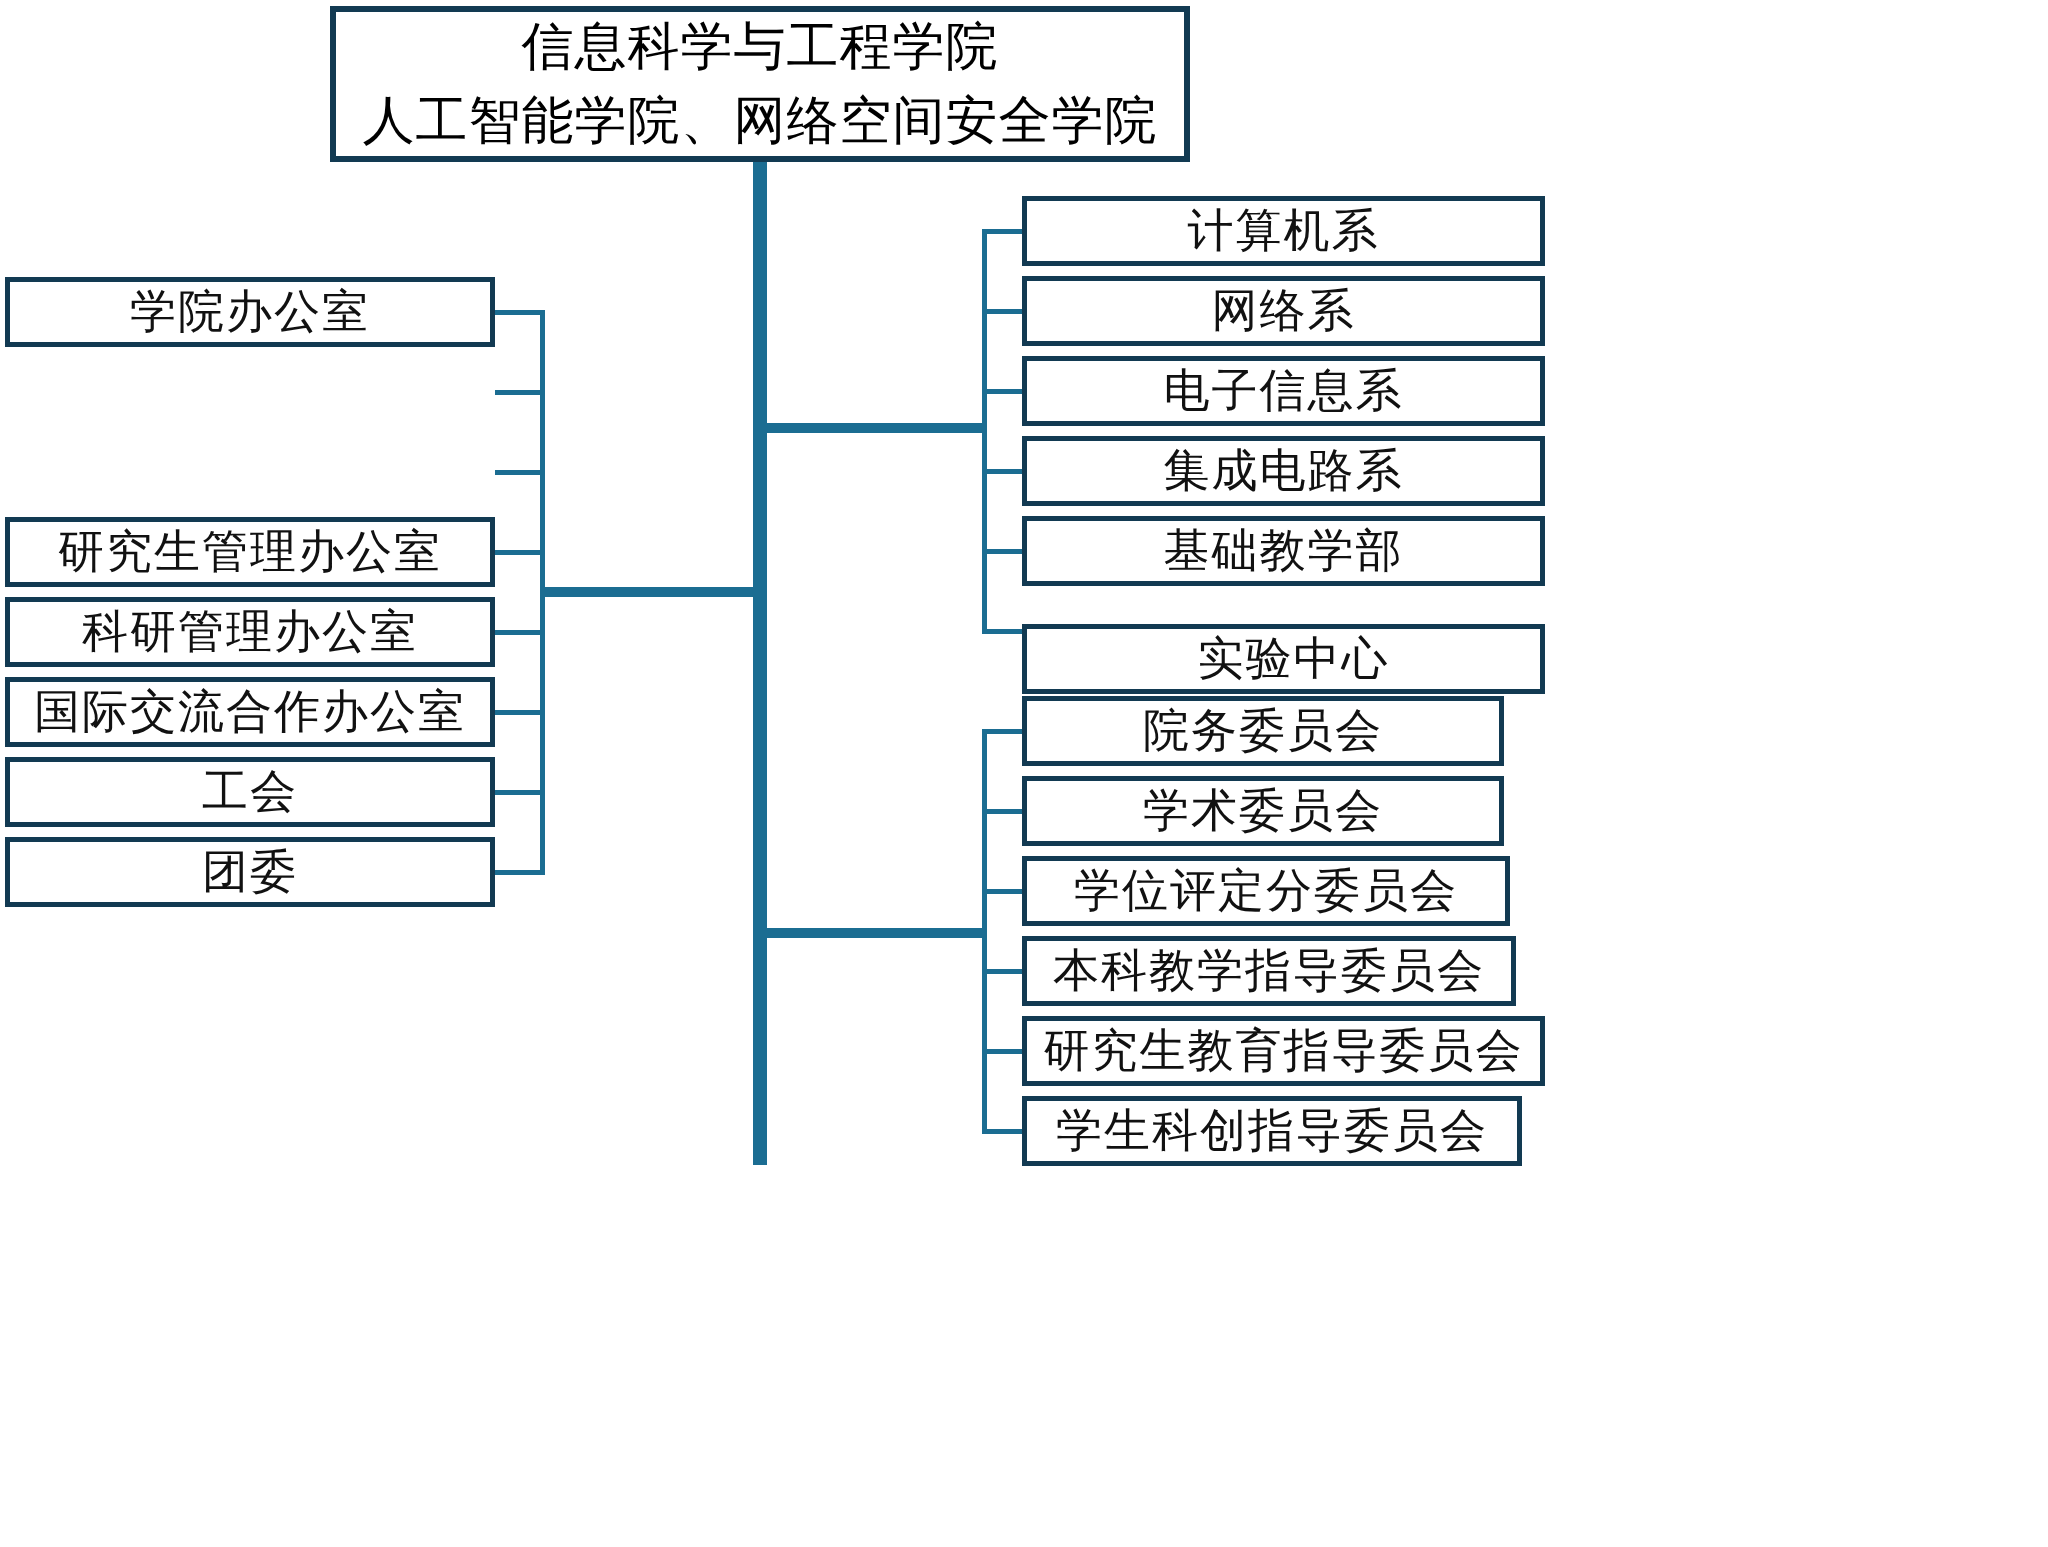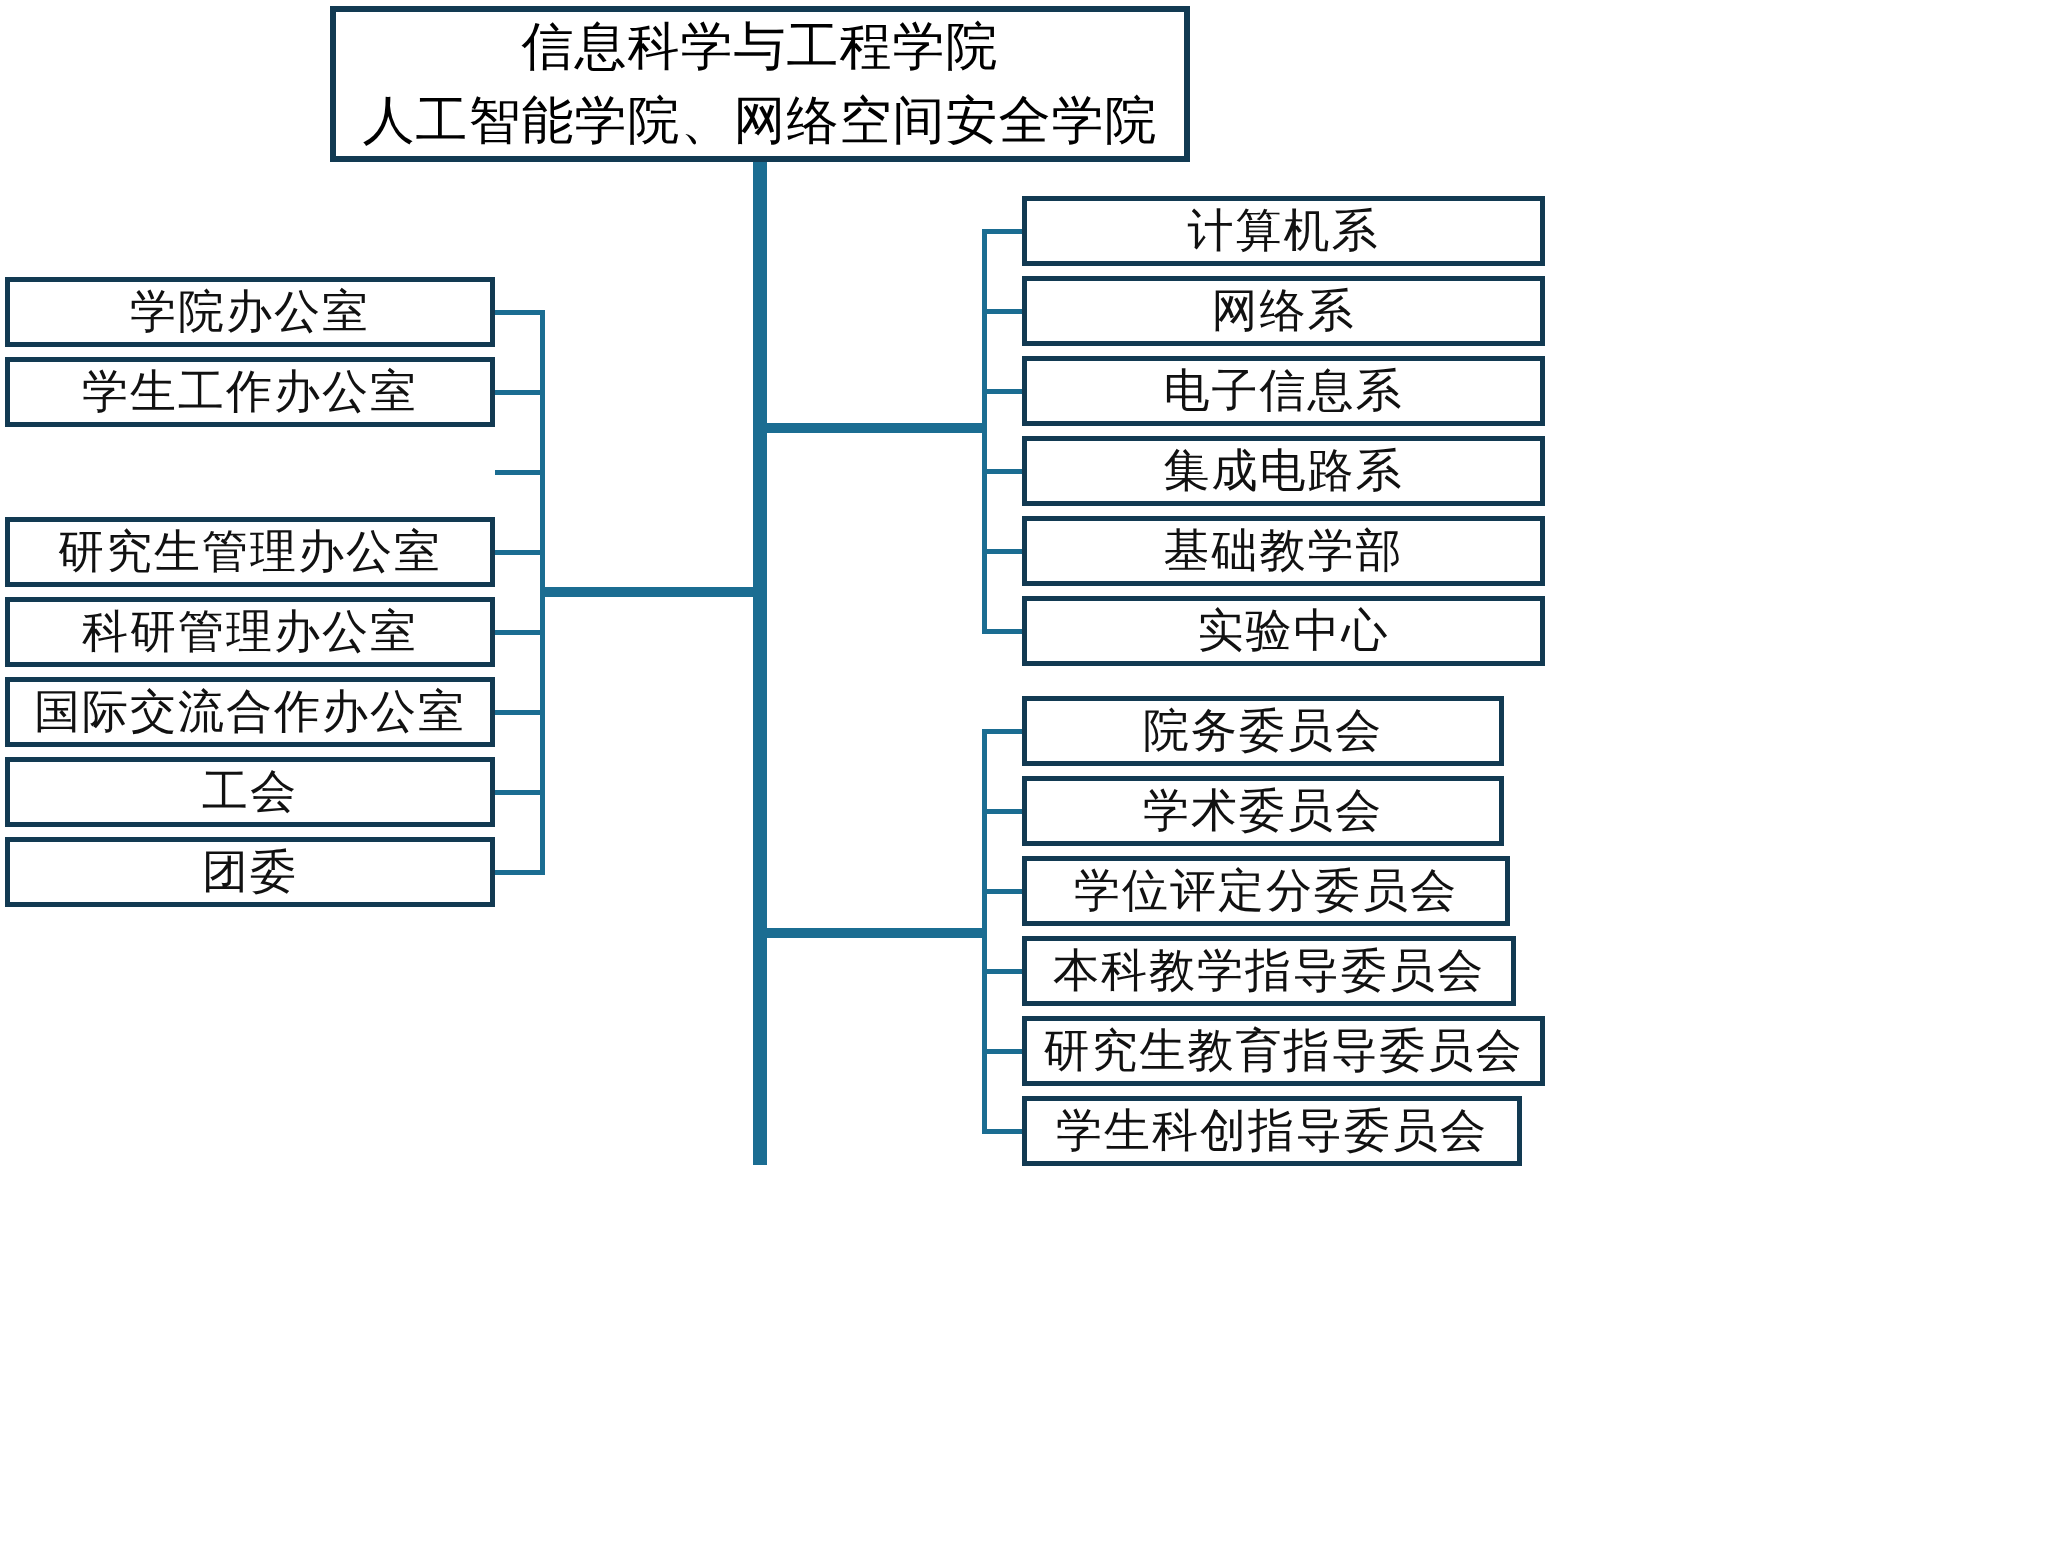--- a/index.html
+++ b/index.html
@@ -81,21 +81,20 @@
   <div class="line" style="left:495px; top:310px; width:48px; height:5px;"></div>
   <div class="line" style="left:495px; top:390px; width:48px; height:5px;"></div>
   <div class="line" style="left:495px; top:470px; width:48px; height:5px;"></div>
   <div class="line" style="left:495px; top:550px; width:48px; height:5px;"></div>
   <div class="line" style="left:495px; top:630px; width:48px; height:5px;"></div>
   <div class="line" style="left:495px; top:710px; width:48px; height:5px;"></div>
   <div class="line" style="left:495px; top:790px; width:48px; height:5px;"></div>
   <div class="line" style="left:495px; top:870px; width:48px; height:5px;"></div>
 
   <div class="node left-node" style="top:277px;">学院办公室</div>
-  <div class="node left-node" style="top:357px;">学生工作办公室</div>
   <div class="node left-node" style="top:517px;">研究生管理办公室</div>
   <div class="node left-node" style="top:597px;text-align:right;">科研管理办公室</div>
   <div class="node left-node" style="top:677px;">国际交流合作办公室</div>
   <div class="node left-node" style="top:757px;">工会</div>
   <div class="node left-node" style="top:837px;">团委</div>
 
   <div class="line" style="left:760px; top:423px; width:226px; height:10px;"></div>
 
   <div class="line" style="left:982px; top:229px; width:5px; height:405px;"></div>
 
@@ -104,21 +103,21 @@
   <div class="line" style="left:984px; top:389px; width:38px; height:5px;"></div>
   <div class="line" style="left:984px; top:469px; width:38px; height:5px;"></div>
   <div class="line" style="left:984px; top:549px; width:38px; height:5px;"></div>
   <div class="line" style="left:984px; top:629px; width:38px; height:5px;"></div>
 
   <div class="node rt-node" style="top:196px;">计算机系</div>
   <div class="node rt-node" style="top:276px;">网络系</div>
   <div class="node rt-node" style="top:356px;">电子信息系</div>
   <div class="node rt-node" style="top:436px;">集成电路系</div>
   <div class="node rt-node" style="top:516px;">基础教学部</div>
-  <div class="node rt-node" style="top:596px;padding-left:20px;">实验中心</div>
+  <div class="node rt-node" style="top:624px;padding-left:20px;">实验中心</div>
 
   <div class="line" style="left:760px; top:928px; width:226px; height:10px;"></div>
 
   <div class="line" style="left:982px; top:729px; width:5px; height:405px;"></div>
 
   <div class="line" style="left:984px; top:729px; width:38px; height:5px;"></div>
   <div class="line" style="left:984px; top:809px; width:38px; height:5px;"></div>
   <div class="line" style="left:984px; top:889px; width:38px; height:5px;"></div>
   <div class="line" style="left:984px; top:969px; width:38px; height:5px;"></div>
   <div class="line" style="left:984px; top:1049px; width:38px; height:5px;"></div>

